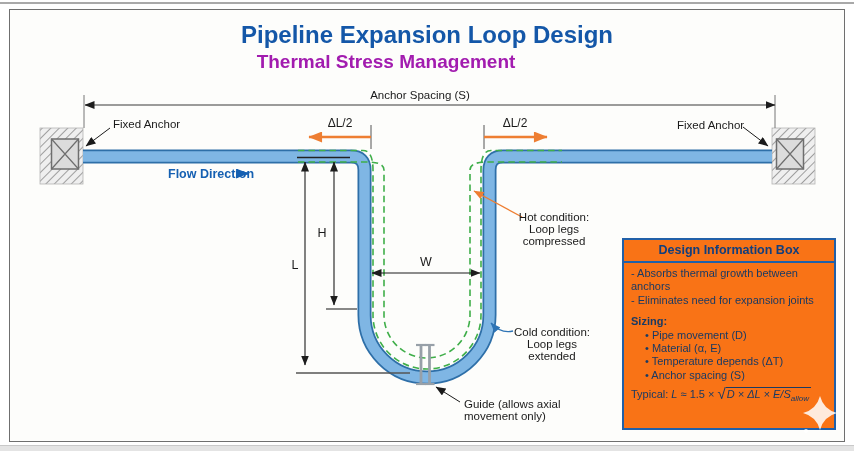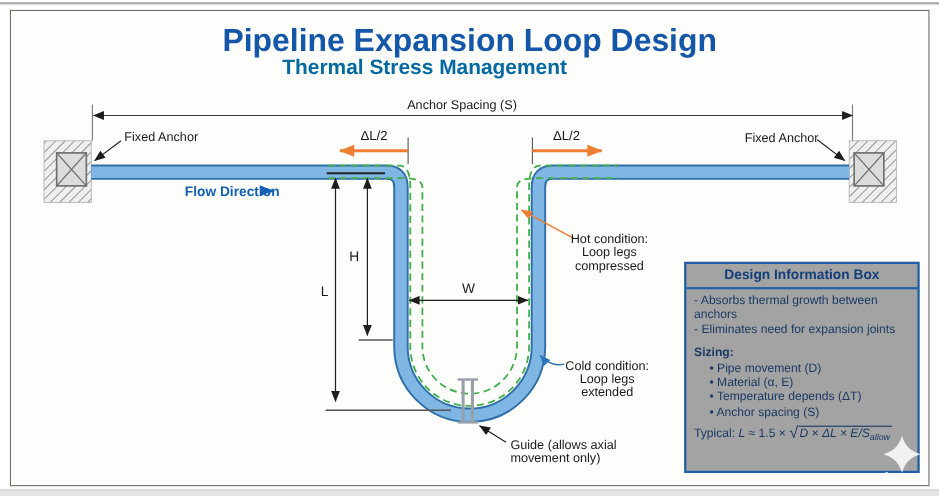--- a/index.html
+++ b/index.html
@@ -2,32 +2,32 @@
 <html><head>
 <meta charset="utf-8">
 <style>
   html,body{margin:0;padding:0;}
   body{width:854px;height:451px;position:relative;overflow:hidden;background:#ffffff;
        font-family:"Liberation Sans", sans-serif;}
   .top-line{position:absolute;left:0;top:2px;width:854px;height:2px;background:#a9a9a9;}
   .bottom-strip{position:absolute;left:0;top:445px;width:854px;height:6px;background:#e4e4e4;border-top:1px solid #c9c9c9;}
   .frame{position:absolute;left:9px;top:9px;width:834px;height:431px;background:#fdfdfb;border:1.5px solid #6f6f6f;}
   .title{position:absolute;left:0;top:21px;width:854px;text-align:center;
-         font-size:29px;font-weight:bold;color:#1457A8;}
+         font-size:24px;font-weight:bold;color:#1457A8;}
   .subtitle{position:absolute;left:0;top:51px;width:772px;text-align:center;
-         font-size:19px;font-weight:bold;color:#0369a1;}
+         font-size:19px;font-weight:bold;color:#a21caf;}
   svg.diagram{position:absolute;left:0;top:0;}
   svg text{font-family:"Liberation Sans", sans-serif;fill:#1a1a1a;}
   .dimlabel{font-size:11.5px;}
   .dim-letter{font-size:12.5px;}
   .dl-label{font-size:12px;}
   .flow-label{font-size:12.5px;font-weight:bold;fill:#1560B2;}
   .cond-label{font-size:11.5px;}
   .info-box{position:absolute;left:622px;top:238px;width:214px;height:192px;box-sizing:border-box;
-            background:#a3a3a3;border:2px solid #2160A8;}
+            background:#f97316;border:2px solid #2160A8;}
   .info-header{height:21px;line-height:21px;text-align:center;font-size:12.5px;font-weight:bold;
                color:#123E7C;border-bottom:2px solid #2160A8;}
   .info-body{padding:4px 7px 0 7px;font-size:11px;line-height:13.4px;color:#1A3A63;}
   .info-body .bold{font-weight:bold;}
   .sec2{margin-top:8px;}
   .bullet{padding-left:14px;}
   .formula{margin-top:4px;white-space:nowrap;}
   .formula .var{font-style:italic;}
   .sqrt{font-size:15px;display:inline-block;transform:translateY(1px);}
   .radicand{border-top:1.3px solid #1A3A63;font-style:italic;padding:0 2px 0 1px;}

